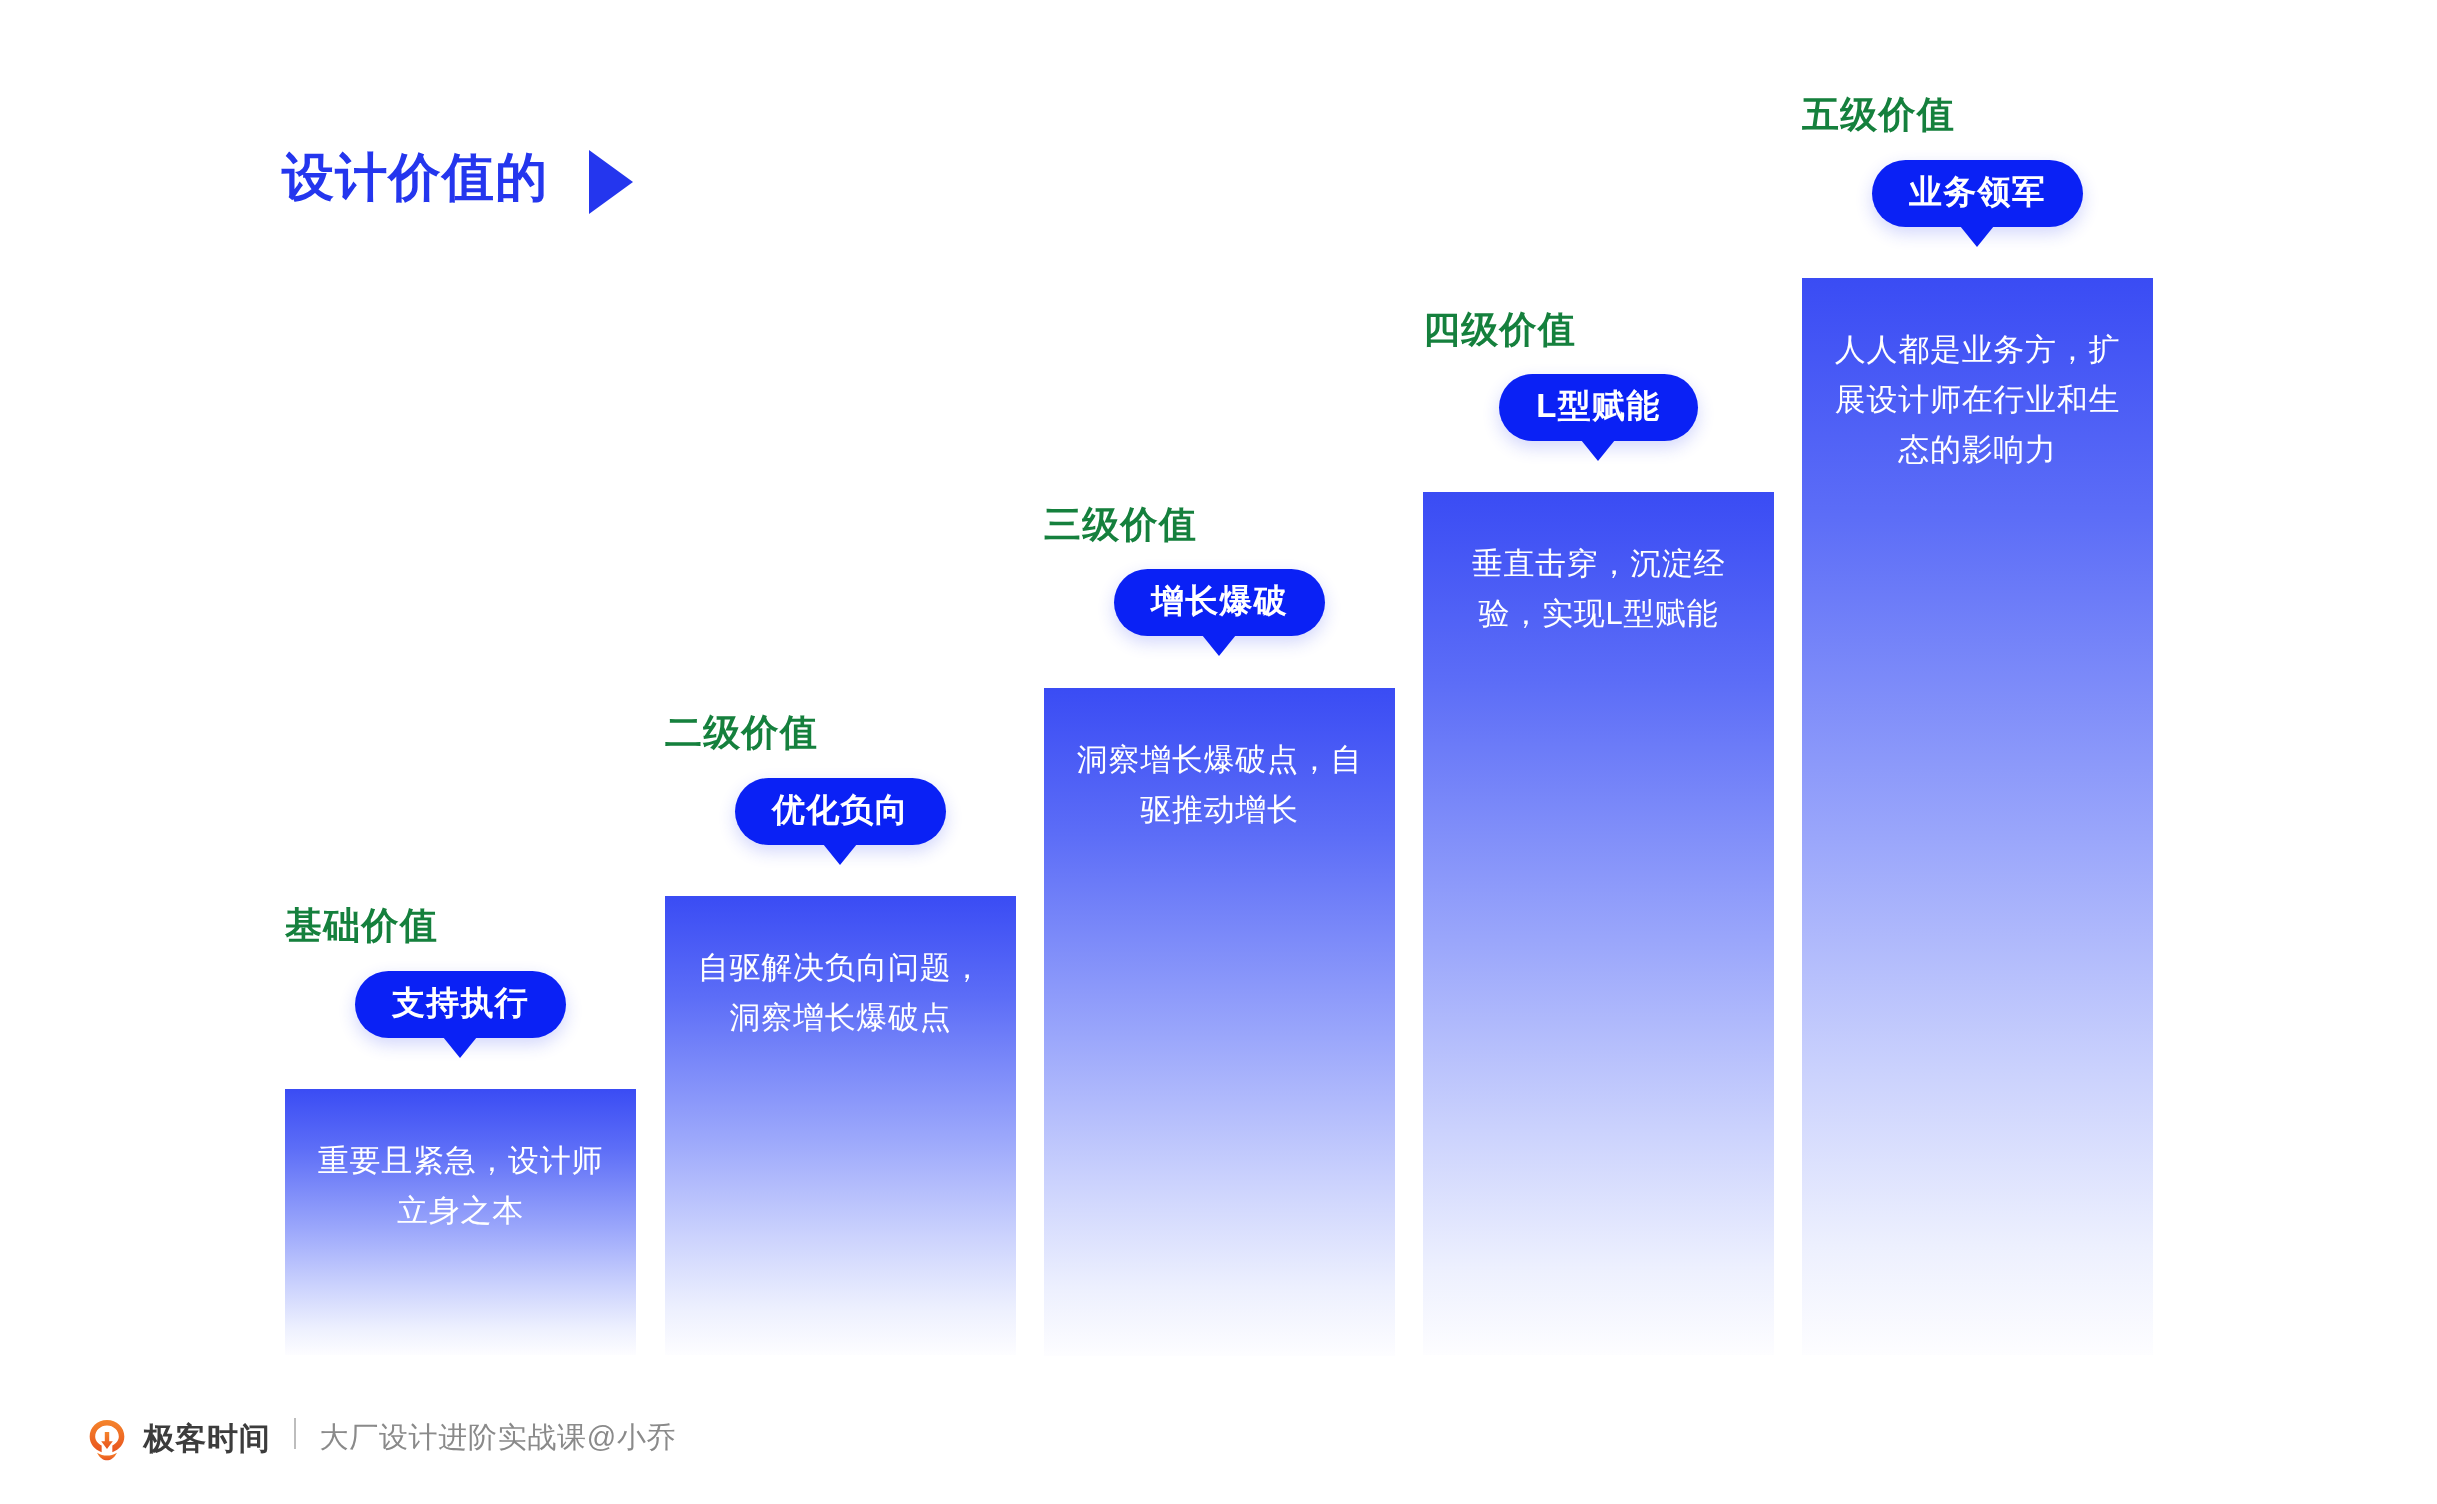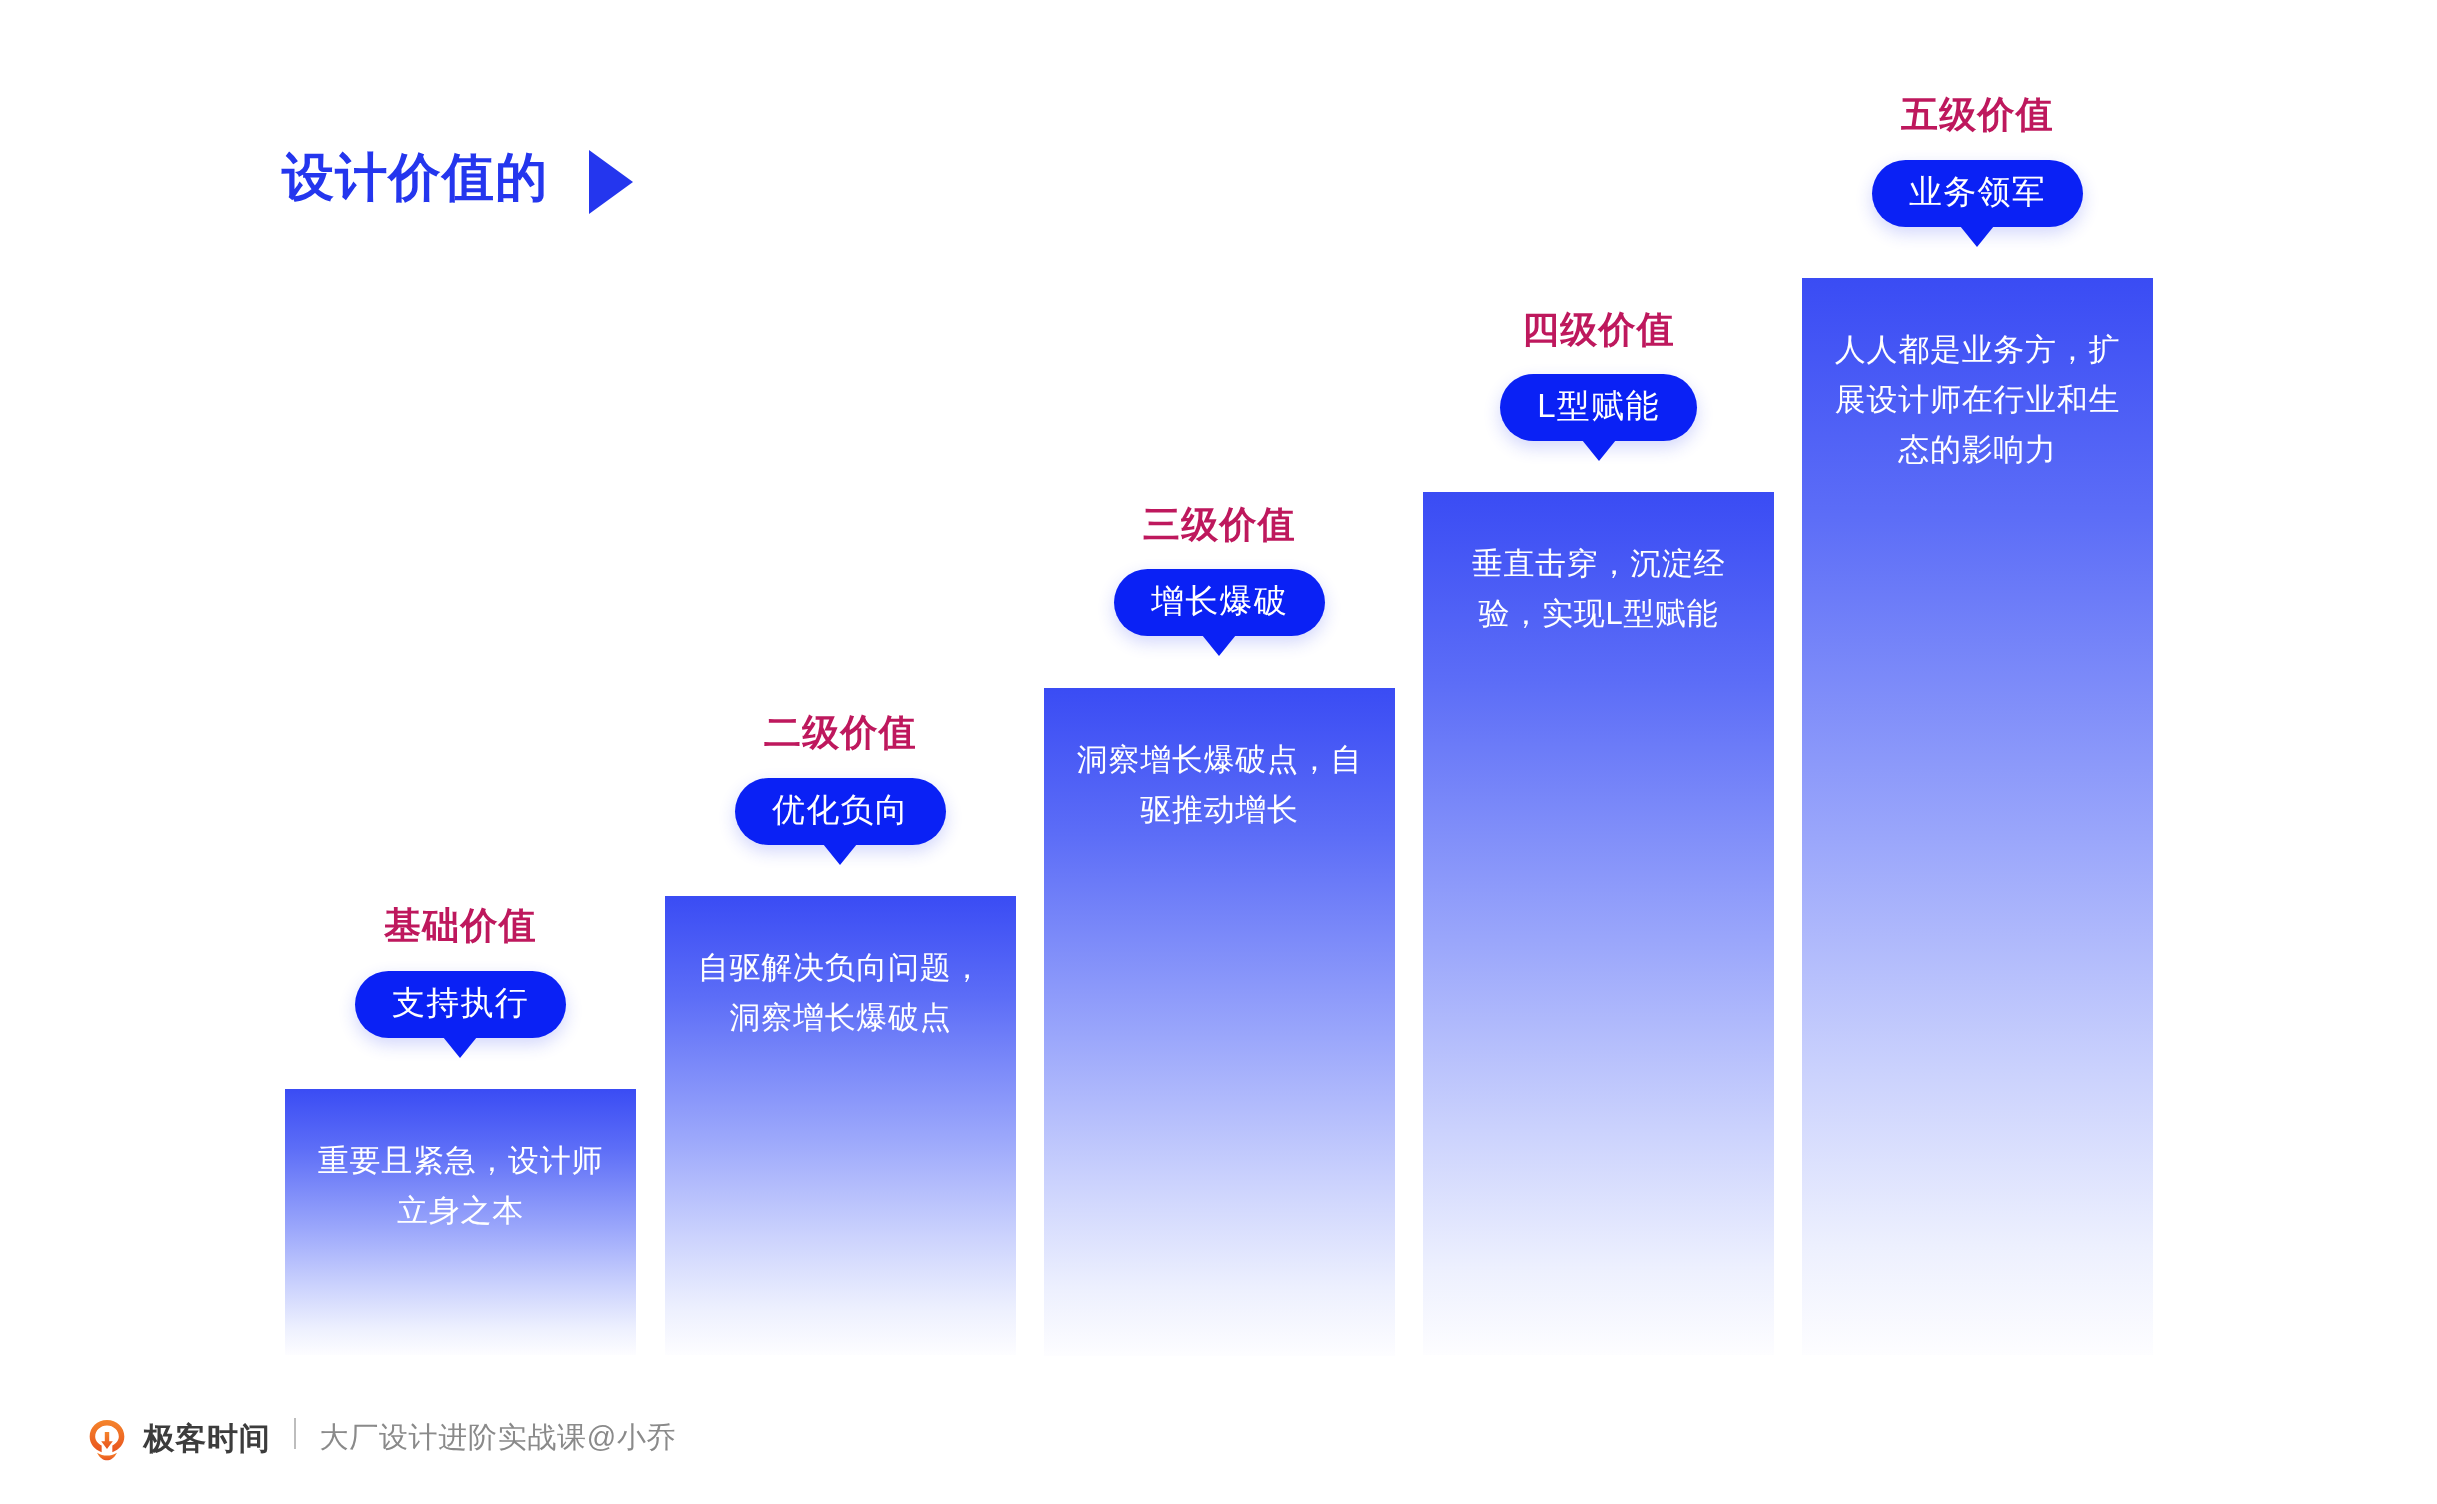--- a/index.html
+++ b/index.html
@@ -51,41 +51,41 @@
     height: 1505px;
   }
   .step {
     position: absolute;
     width: 351px;
   }
   .step-level {
     position: absolute;
     left: 0;
     width: 100%;
-    text-align: center;
-    color: #be185d;
+    text-align: left;
+    color: #15803d;
     font-size: 37px;
     font-weight: 700;
     letter-spacing: 1.3px;
     white-space: nowrap;
   }
   .step-pill-wrap {
     position: absolute;
     left: -8px;
     width: 367px;
     display: flex;
     justify-content: center;
   }
   .step-pill {
     position: relative;
     background: #0A21F5;
     color: #ffffff;
     border-radius: 39px;
     font-size: 33px;
-    font-weight: 400;
+    font-weight: 700;
     letter-spacing: 1.3px;
     padding: 14.6px 37px 17.3px 37px;
     white-space: nowrap;
     box-shadow: 0 6.6px 17.3px rgba(36,54,238,0.20);
     text-align: center;
     line-height: 1.05;
   }
   .step-pill::after {
     content: "";
     position: absolute;

